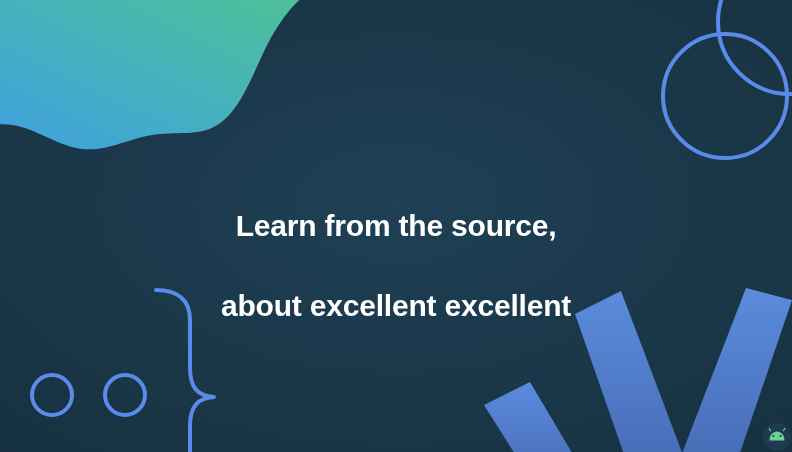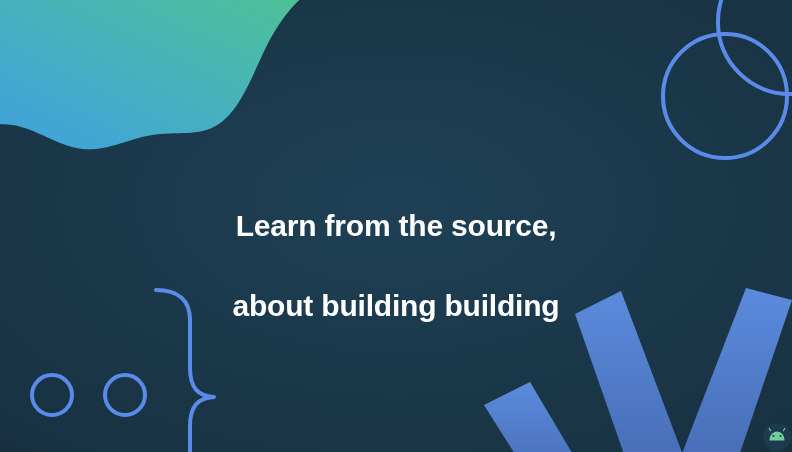--- a/index.html
+++ b/index.html
@@ -111,16 +111,16 @@
                    Z"></path>
           <circle cx="773.4" cy="436.0" r="1.05" fill="#1d3a4f"></circle>
           <circle cx="780.6" cy="436.0" r="1.05" fill="#1d3a4f"></circle>
         </g>
       </g>
     </g>
   </svg>
 
   <div id="headline">
     <span class="hl-line">Learn from the source,</span>
-    <span class="hl-line">about building building</span>
+    <span class="hl-line">about excellent excellent</span>
   </div>
 
 </div>
 
 </body></html>

